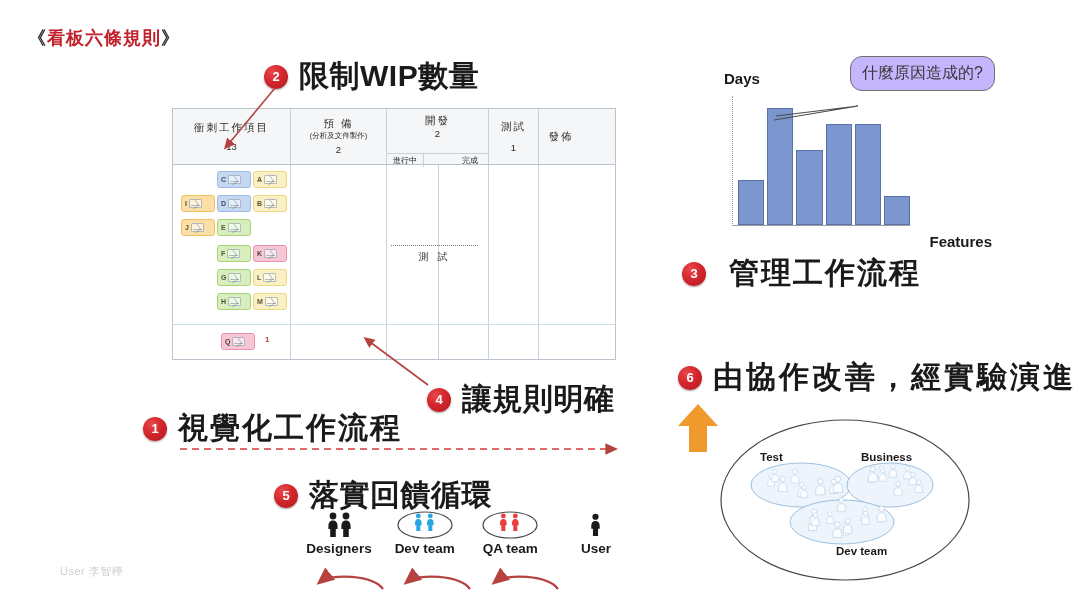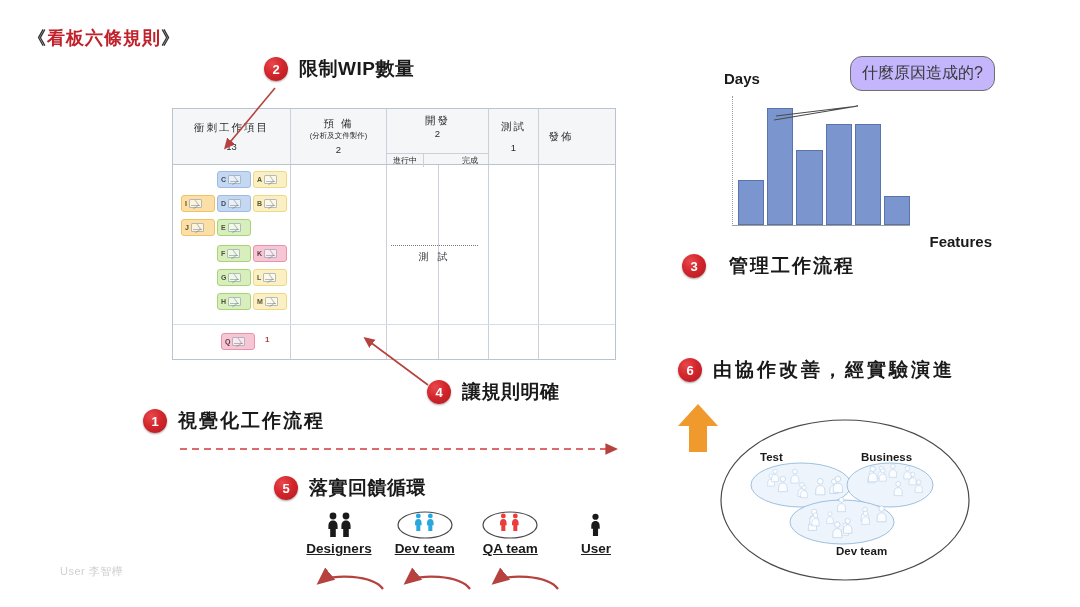--- a/index.html
+++ b/index.html
@@ -31,21 +31,21 @@
   .badge {
     width:24px; height:24px; border-radius:50%;
     background:radial-gradient(circle at 35% 30%, #e8484d 0%, #d3262c 45%, #b01b22 100%);
     color:#ffffff; font-size:13px; font-weight:bold;
     display:flex; align-items:center; justify-content:center;
     box-shadow:0 1px 2px rgba(0,0,0,.35);
     flex:0 0 auto;
   }
   .rule { display:flex; align-items:center; gap:11px; }
   .rule .txt {
-    font-size:19px; font-weight:bold; color:#1a1a1a;
+    font-size:30px; font-weight:bold; color:#1a1a1a;
     white-space:nowrap; letter-spacing:.5px;
   }
 
   
   #kanban-board {
     left:172px; top:108px; width:444px; height:252px;
     border:1px solid #b9c4cf;
     background:#ffffff;
   }
   .board-head {
@@ -191,21 +191,21 @@
   #rule-6 .txt { letter-spacing:3px; }
   #rule-3 .txt { letter-spacing:2px;margin-left:12px; }
   #rule-1 .txt { letter-spacing:2px; }
 
   
   #arrow-layer { position:absolute; inset:0; pointer-events:none; }
 
   
   #feedback-row {
     position:absolute; left:300px; top:512px; width:335px; height:52px;
-    display:flex; justify-content:space-between;text-decoration:underline;
+    display:flex; justify-content:space-between;
   }
   .fb-item {
     width:78px; display:flex; flex-direction:column;
     align-items:center; gap:3px;
   }
   .fb-icon { height:26px; display:flex; align-items:center; justify-content:center; }
   .fb-label { font-size:13.5px; font-weight:bold; color:#1a1a1a; white-space:nowrap; }
 
   
   #orange-arrow { left:676px; top:402px; }

